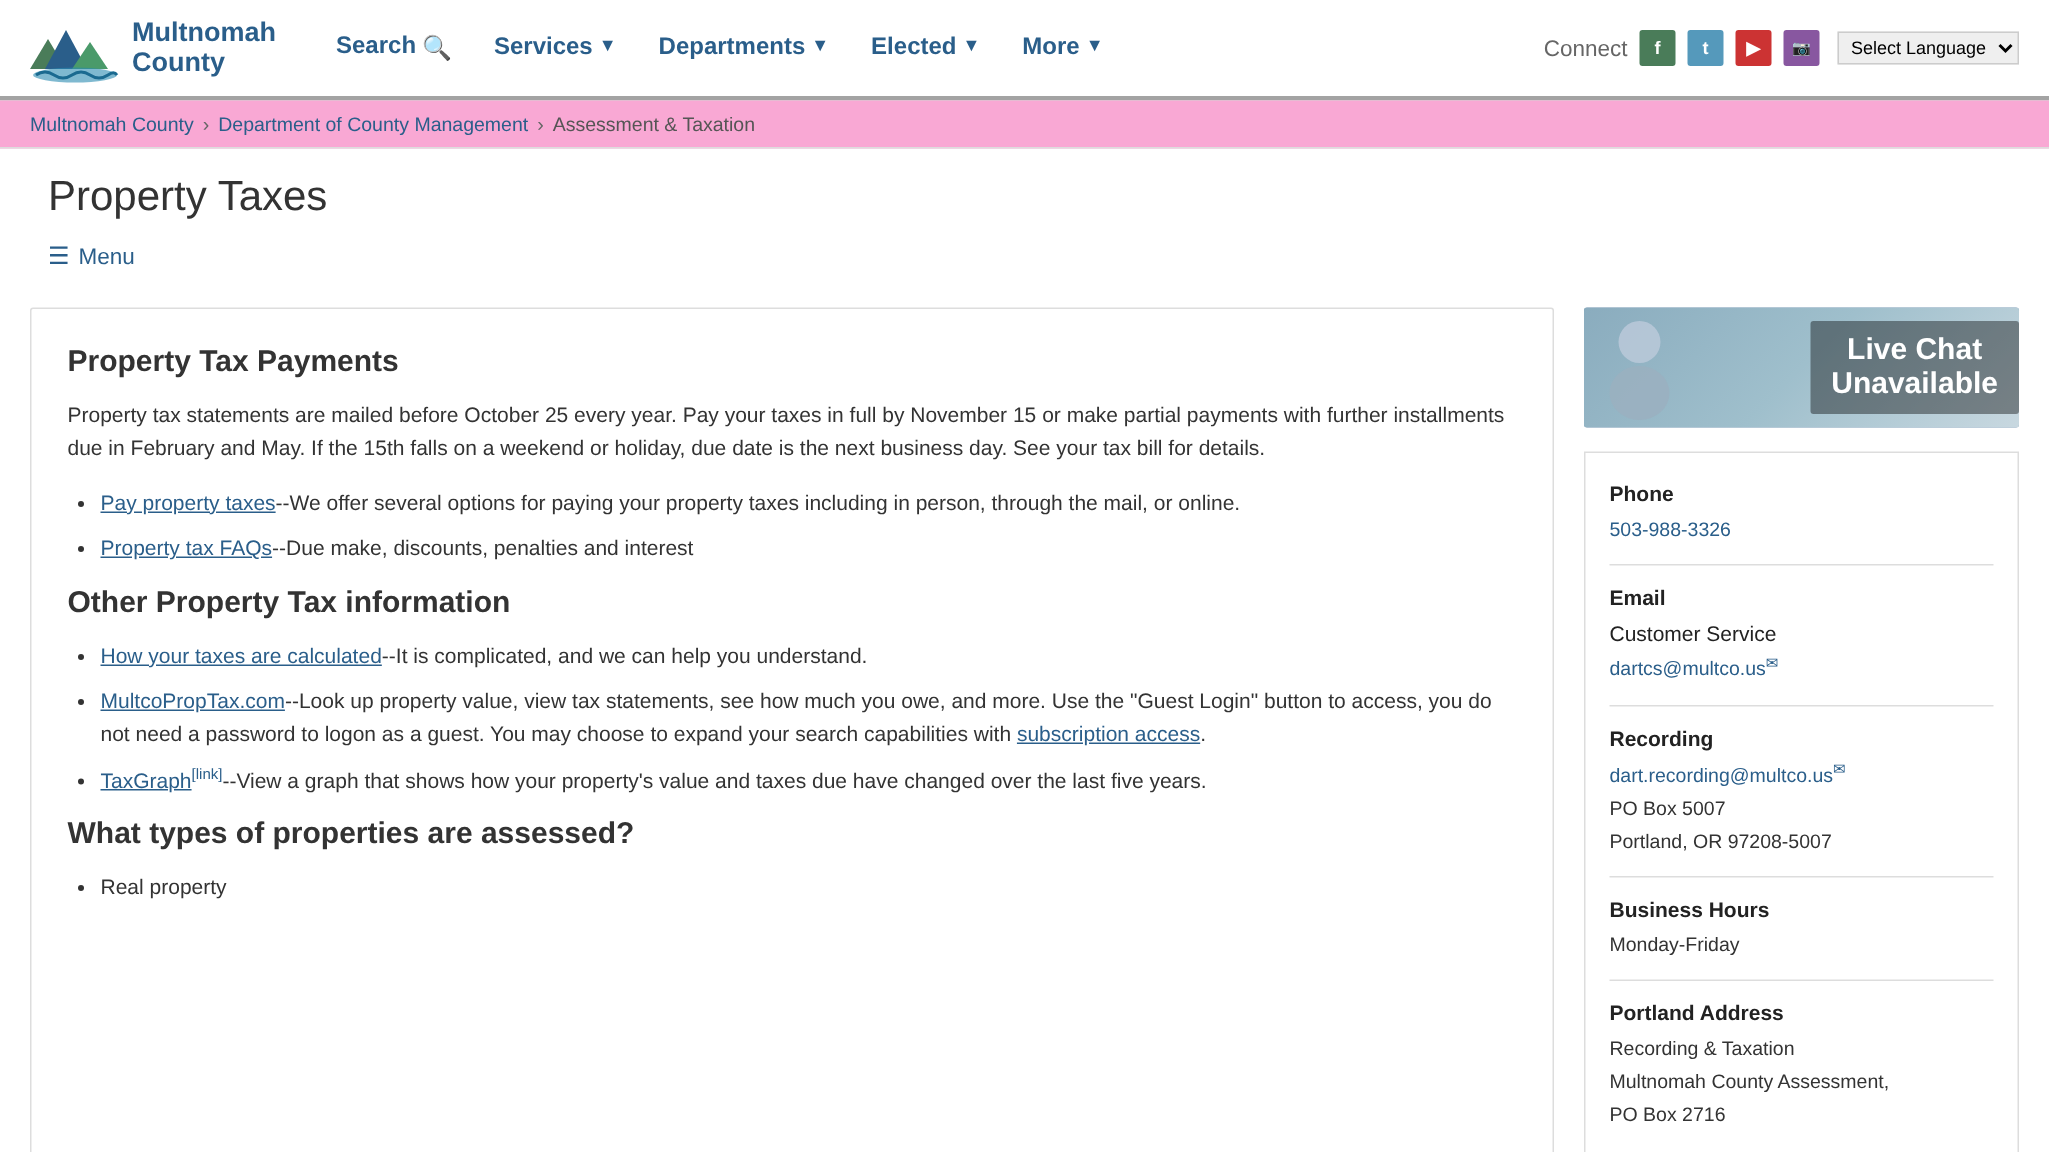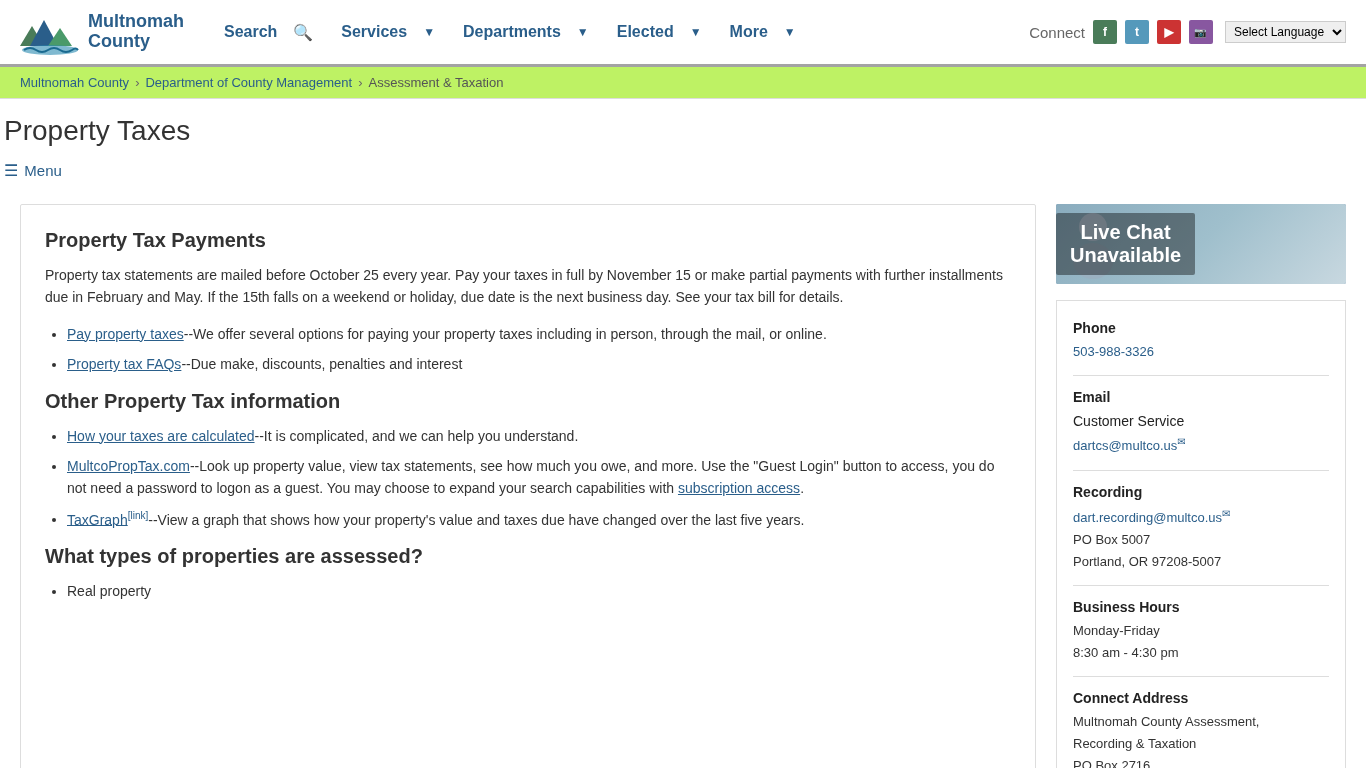--- a/index.html
+++ b/index.html
@@ -16,48 +16,48 @@
       min-height: 62px;
     }
     #header-left { display: flex; align-items: center; gap: 30px; }
     #logo { display: flex; align-items: center; gap: 8px; text-decoration: none; }
     #logo-icon { width: 60px; height: 48px; }
     #logo-text { display: flex; flex-direction: column; }
     #logo-name { font-size: 18px; font-weight: bold; color: #2a5e8a; line-height: 1.1; }
     #logo-county { font-size: 18px; font-weight: bold; color: #2a5e8a; line-height: 1.1; }
     nav { display: flex; align-items: center; gap: 8px; }
     .nav-item {
-      display: flex; align-items: center; gap: 16px;
+      display: flex; gap: 4px;
       padding: 8px 10px;
       font-size: 16px; font-weight: 600; color: #2a5e8a;
       cursor: pointer; text-decoration: none;
     }
     .nav-arrow { font-size: 12px; color: #2a5e8a; }
     .search-icon-nav { font-size: 16px; }
 
     #header-right { display: flex; align-items: center; gap: 12px; }
     #connect-area { display: flex; align-items: center; gap: 8px; }
     #connect-label { font-size: 15px; color: #666; }
     .social-icon { width: 24px; height: 24px; background: #4a7c59; border-radius: 2px; display: flex; align-items: center; justify-content: center; color: #fff; font-size: 12px; font-weight: bold; }
     #lang-select { font-size: 12px; padding: 2px 4px; border: 1px solid #ccc; }
 
     
     #breadcrumb {
-      background: #bef264;
+      background: #f9a8d4;
       padding: 8px 20px;
       border-bottom: 1px solid #ddd;
       font-size: 13px;
       display: flex; align-items: center; gap: 6px;
     }
     .breadcrumb-link { color: #2a5e8a; text-decoration: none; cursor: pointer; }
     .breadcrumb-sep { color: #666; }
     .breadcrumb-current { color: #555; }
 
     
-    #page-title-area { padding: 16px 4px 0; }
+    #page-title-area { padding: 16px 32px 0; }
     #page-title { font-size: 28px; font-weight: 300; color: #333; margin-bottom: 10px; }
     #menu-toggle {
       display: flex; align-items: center; gap: 6px;
       color: #2a5e8a; font-size: 15px; cursor: pointer;
       padding: 4px 0; margin-bottom: 10px;
       text-decoration: none;
     }
     .menu-lines { font-size: 16px; }
 
     
@@ -92,21 +92,21 @@
       width: 290px;
       flex-shrink: 0;
     }
 
     #live-chat-box {
       background: #7a9ab5;
       border-radius: 2px;
       margin-bottom: 16px;
       overflow: hidden;
       height: 80px;
-      display: flex; align-items: center; justify-content: flex-start;
+      display: flex; align-items: center; justify-content: flex-end;
       position: relative;
     }
     #live-chat-bg {
       width: 100%; height: 100%;
       background: linear-gradient(135deg, #8aacbe 0%, #9fbfcc 50%, #c8d8e0 100%);
       position: absolute; top: 0; left: 0;
     }
     #live-chat-text-overlay {
       position: relative; z-index: 1;
       text-align: center;
@@ -277,26 +277,25 @@
       <div class="contact-section">
         <div class="contact-label">Recording</div>
         <a class="contact-link" href="#">dart.recording@multco.us</a><span class="ext-email">✉</span>
         <div class="contact-text">PO Box 5007</div>
         <div class="contact-text">Portland, OR 97208-5007</div>
       </div>
       <hr class="divider">
       <div class="contact-section">
         <div class="contact-label">Business Hours</div>
         <div class="contact-text">Monday-Friday</div>
-        <div class="contact-text">8:30 am - 4:30 pm</div>
       </div>
       <hr class="divider">
       <div class="contact-section">
-        <div class="contact-label">Connect Address</div>
+        <div class="contact-label">Portland Address</div>
+        <div class="contact-text">Recording &amp; Taxation</div>
         <div class="contact-text">Multnomah County Assessment,</div>
-        <div class="contact-text">Recording &amp; Taxation</div>
         <div class="contact-text">PO Box 2716</div>
       </div>
     </div>
 
   </div>
 
 </div>
 
 </body></html>

